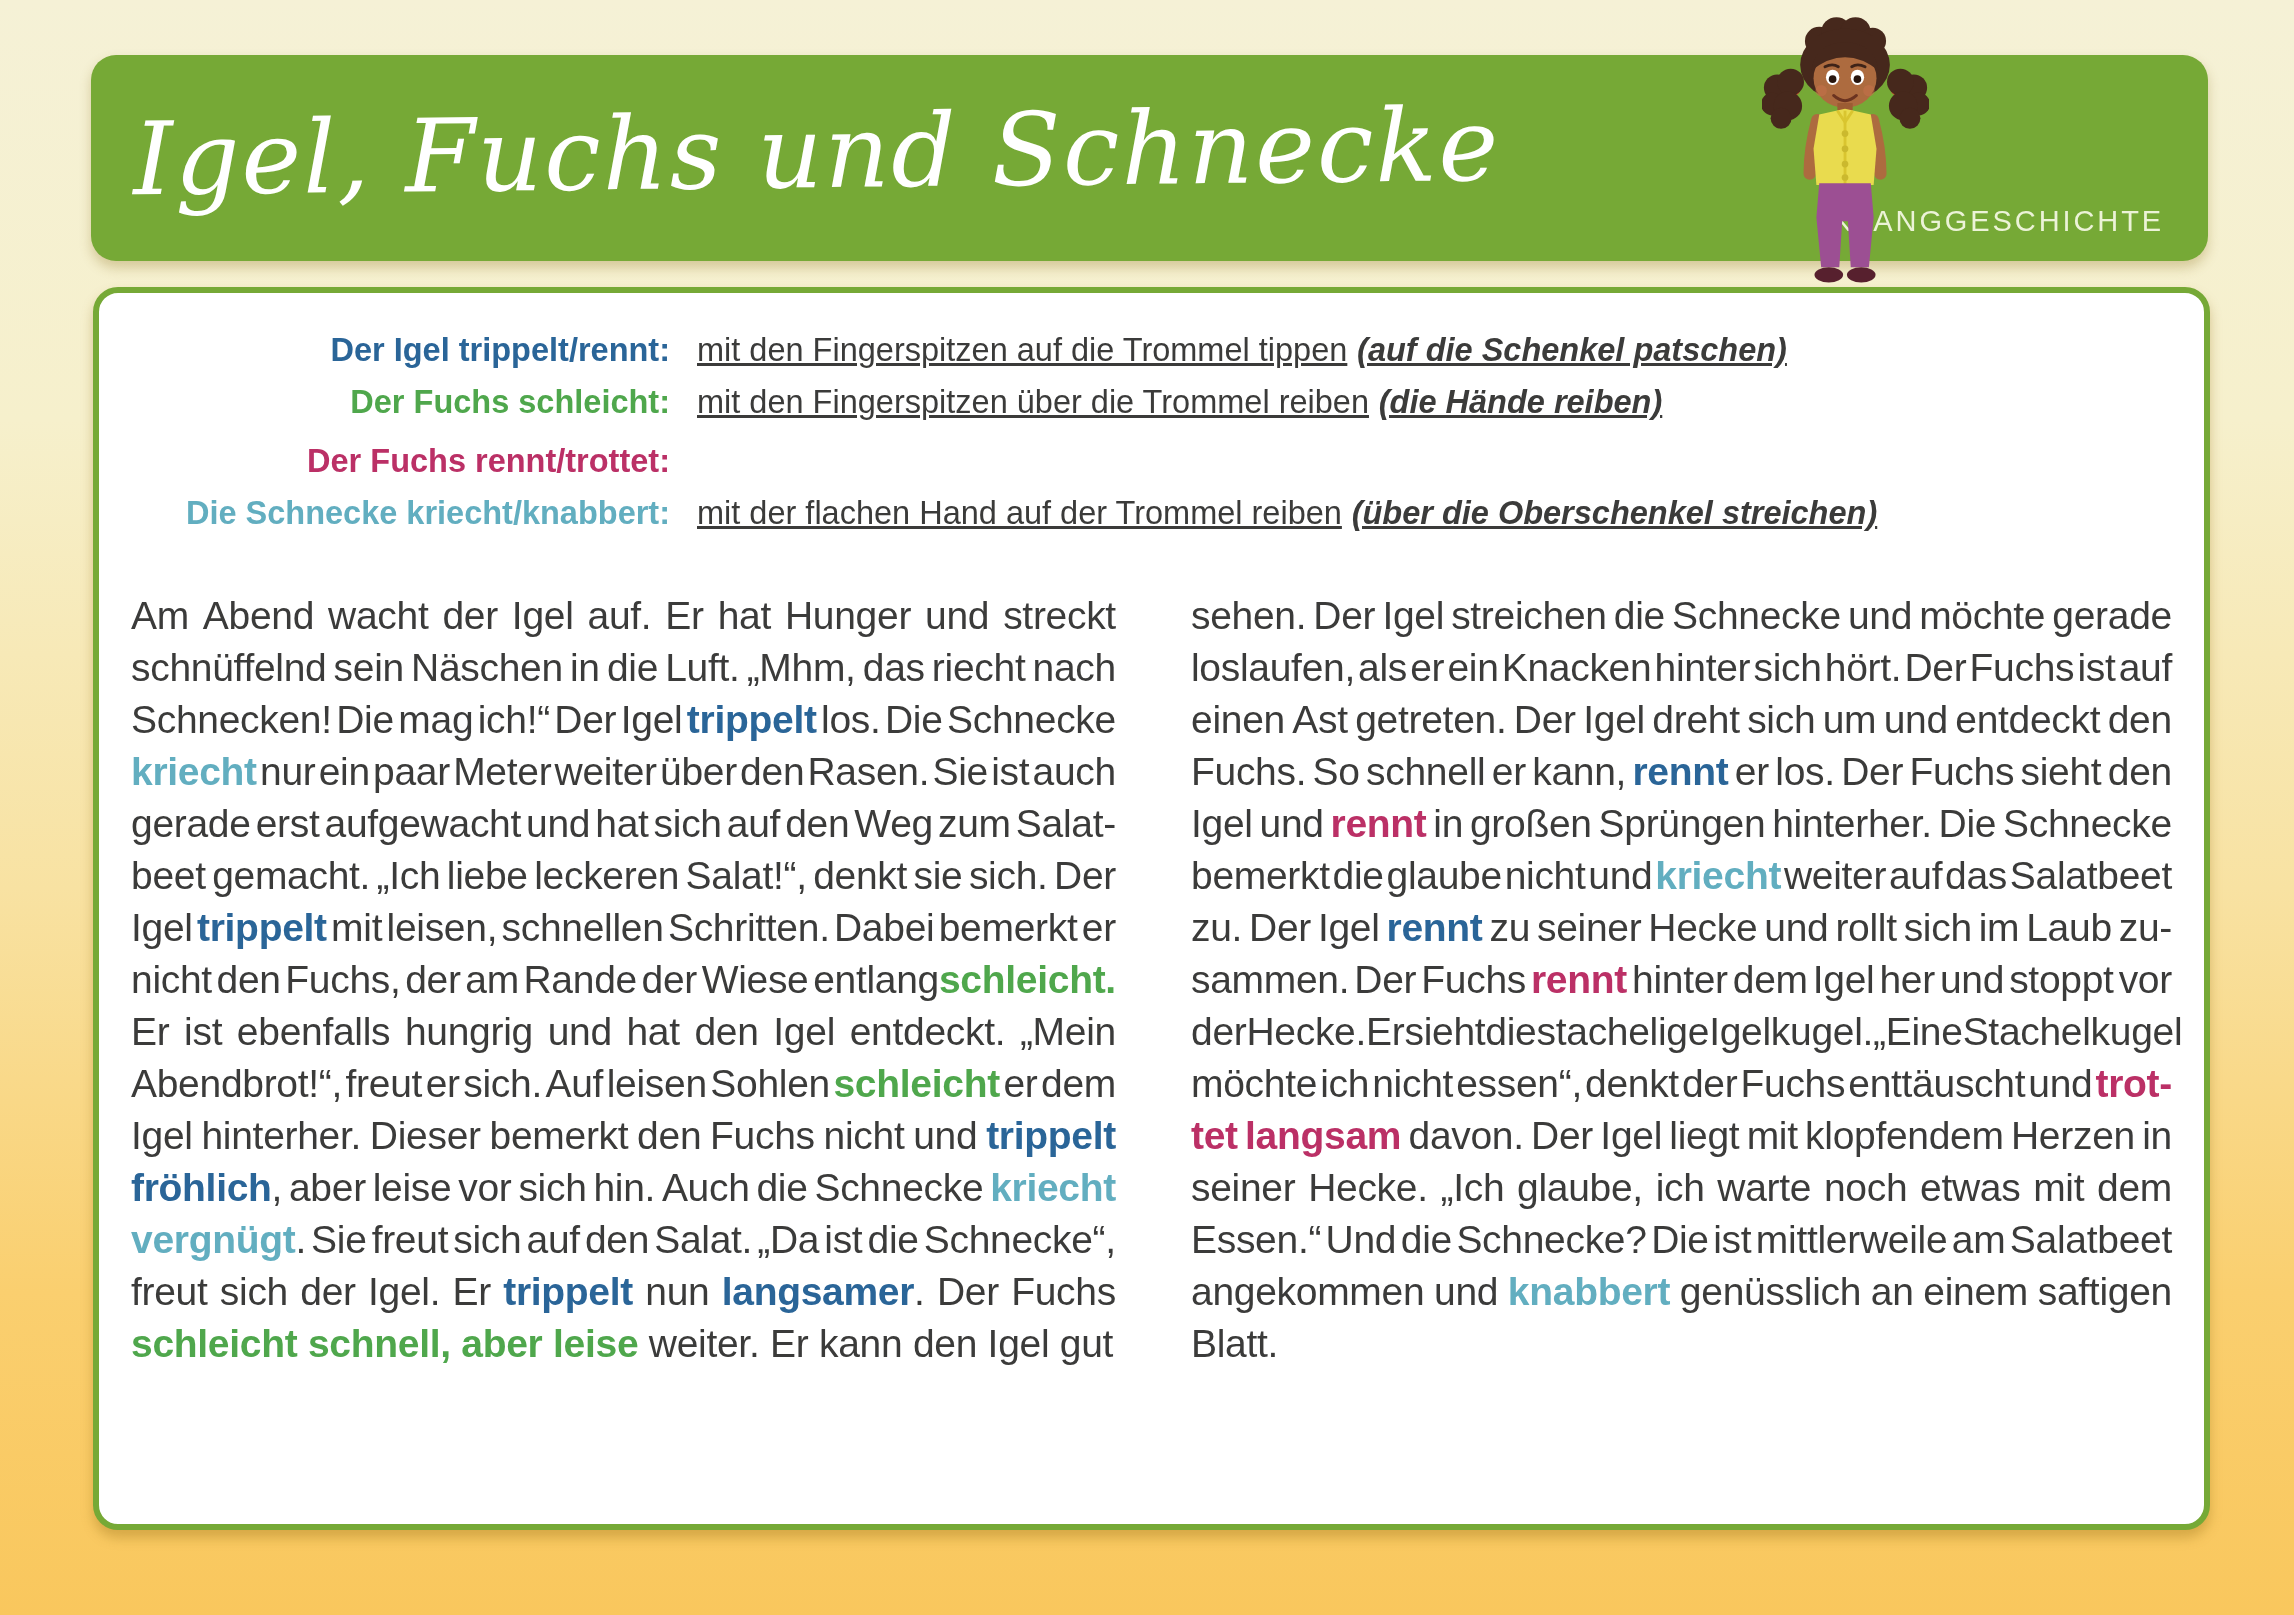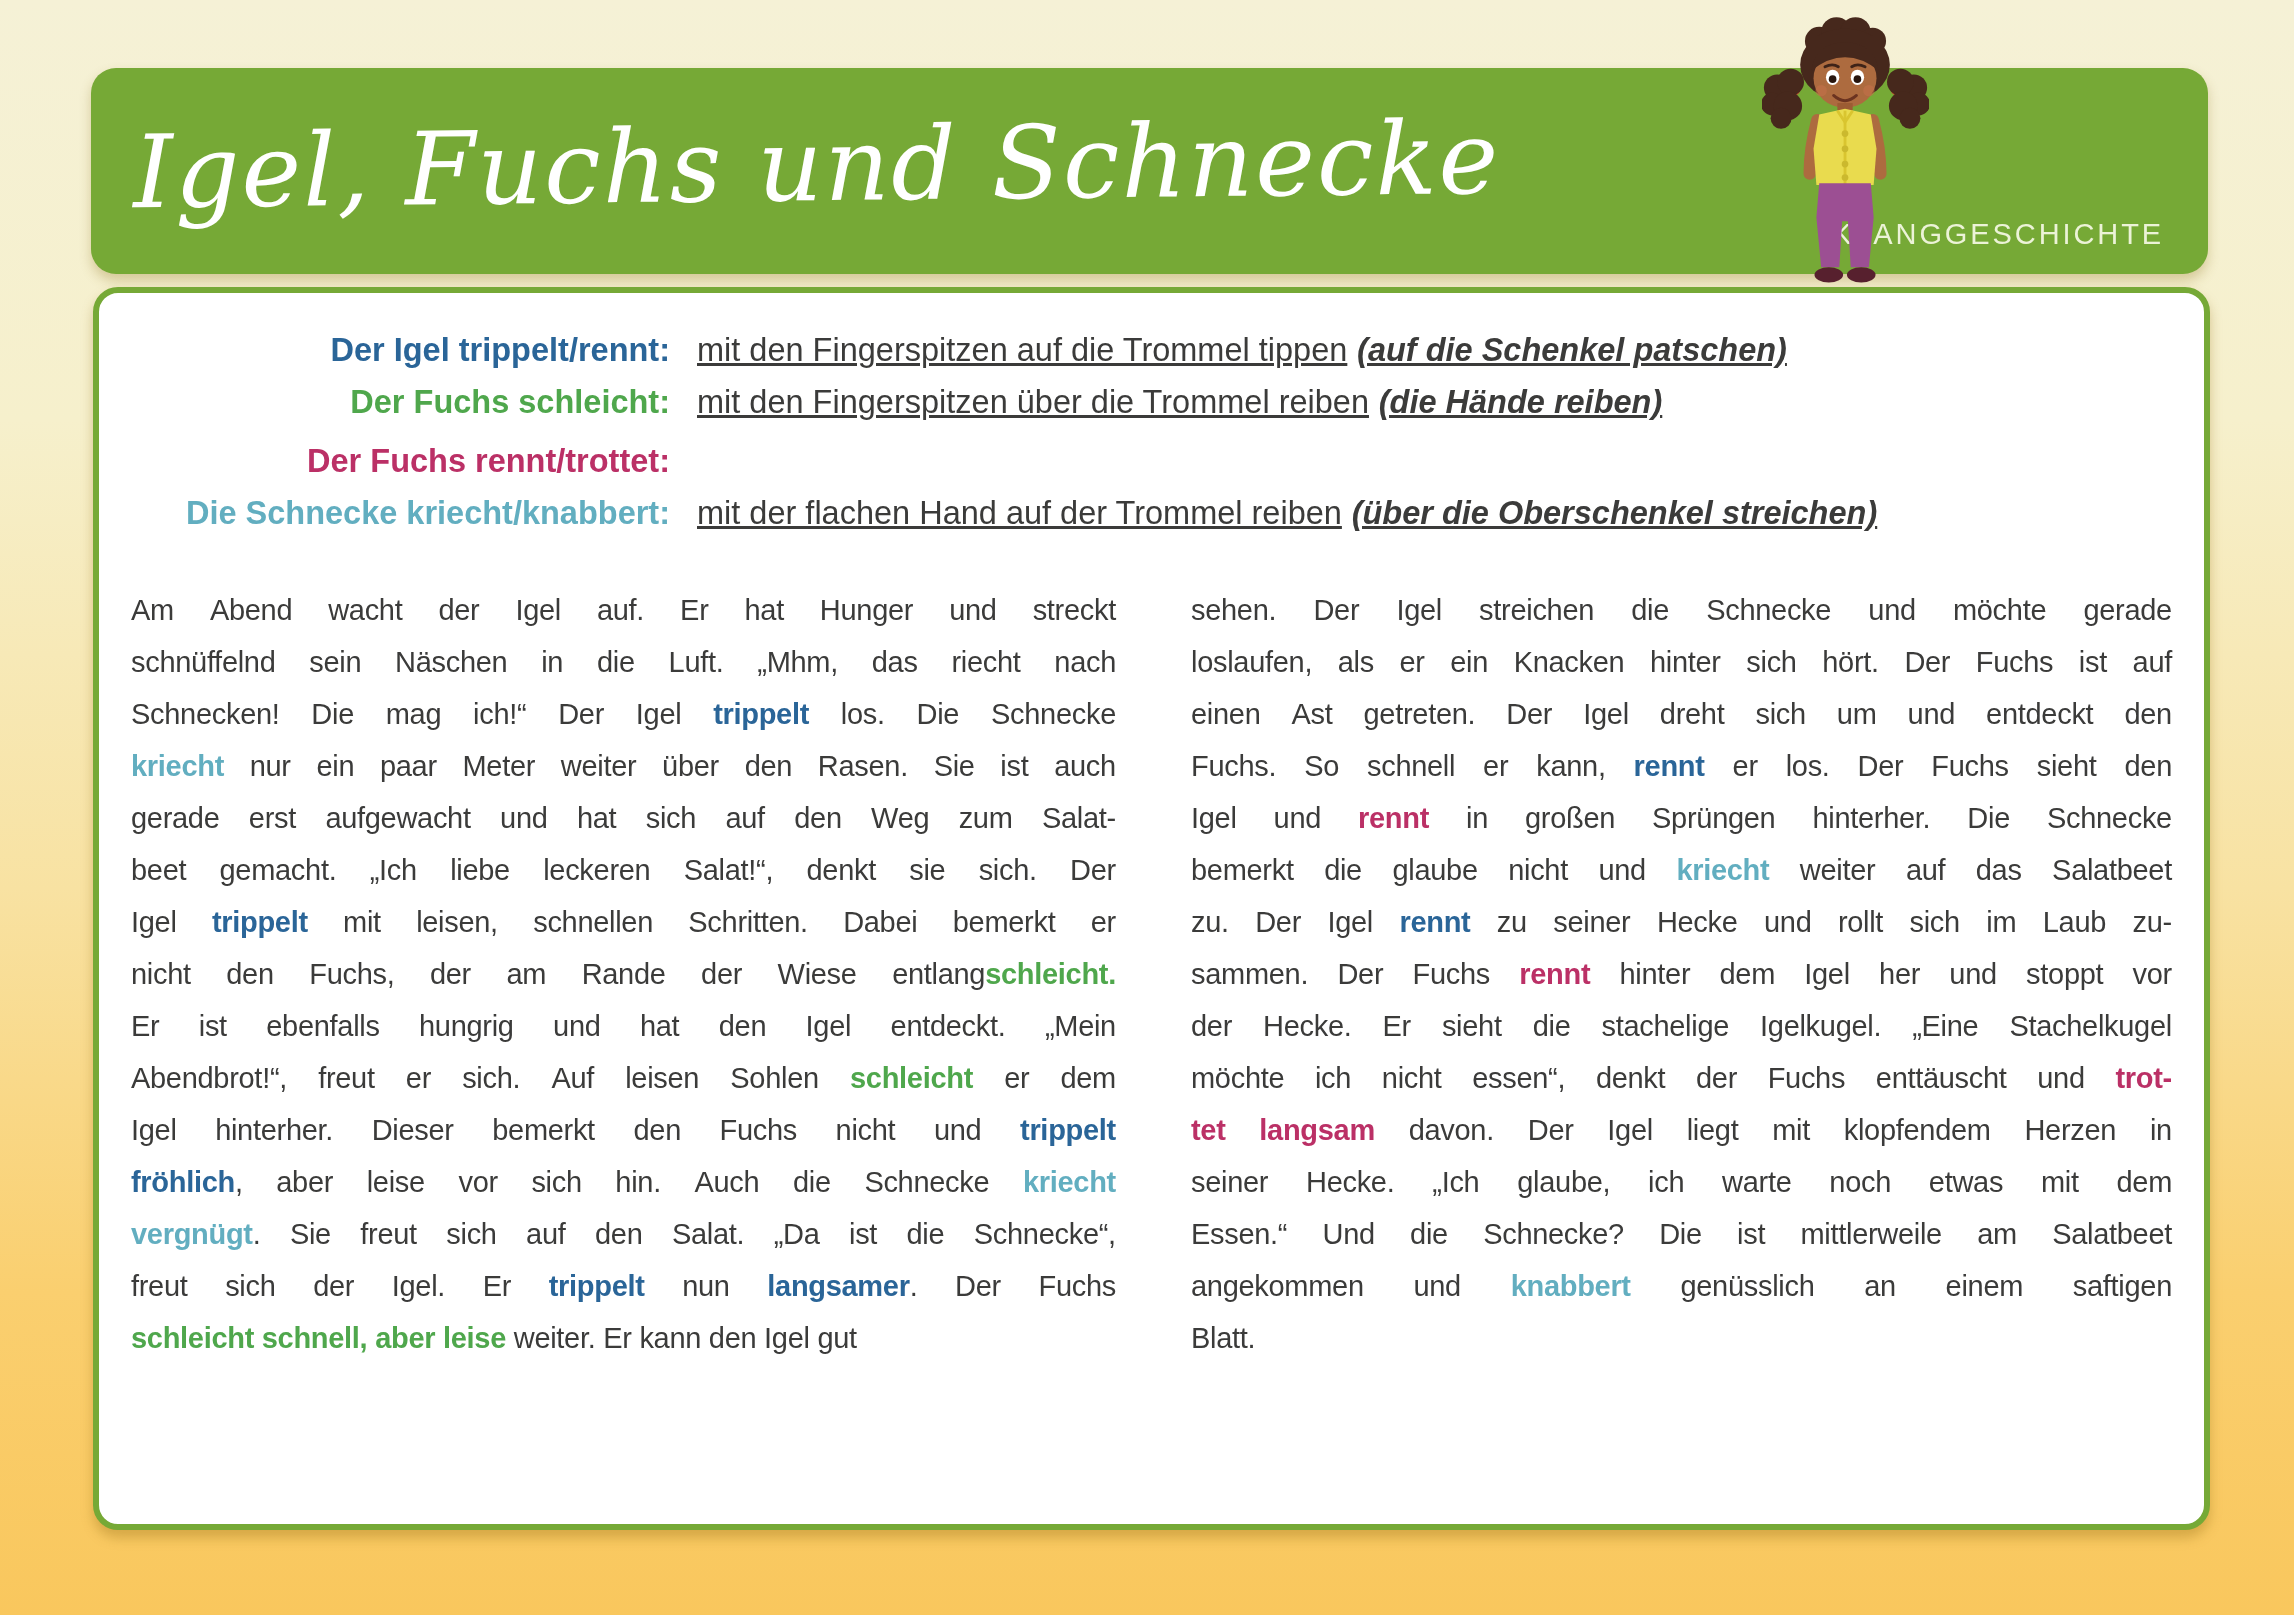--- a/index.html
+++ b/index.html
@@ -7,21 +7,21 @@
     --igel:#2A6598; --fs:#4FA74C; --fr:#BB3066; --sn:#62AEC0;
     --bg-top:#F5F1D6; --bg-bottom:#F9C75D;
   }
   html,body{margin:0;padding:0;}
   .page{
     position:relative; width:2294px; height:1615px; overflow:hidden;
     font-family:"Liberation Sans", sans-serif; color:var(--text);
     background:linear-gradient(180deg, var(--bg-top) 0%, #F6F0CC 26%, #F8E2A2 55%, #FACF6F 80%, var(--bg-bottom) 100%);
   }
   .header{
-    position:absolute; left:91px; top:68px; width:2117px; height:206px;
+    position:absolute; left:91px; top:55px; width:2117px; height:206px;
     background:var(--green); border-radius:25px;
     box-shadow:0 6.7px 11.5px rgba(140,112,30,0.30); z-index:1;
   }
   .title{
     position:absolute; left:42px; top:50%; transform:translateY(-55%) rotate(-0.6deg);
     margin:0; font-family:"DejaVu Serif", serif; font-style:italic; font-weight:normal;
     font-size:101px; color:#FFFFFF; white-space:nowrap; letter-spacing:1.9px;
   }
   .category{
     position:absolute; right:44px; bottom:23px;
@@ -34,21 +34,21 @@
     border:6.7px solid var(--green); border-radius:25px;
     box-shadow:0 7.6px 11.5px rgba(150,110,20,0.35); z-index:2;
   }
   .legend{ margin-top:31px; }
   .legend-row{ display:grid; grid-template-columns:598px 1fr; line-height:52px; font-size:32.5px; }
   .legend-label{ text-align:right; padding-right:27px; font-weight:bold; white-space:nowrap; }
   .legend-desc{ text-align:left;text-decoration:underline; }
   .legend-hint{ font-style:italic; font-weight:bold; margin-left:0.30em; }
   .story{
     position:absolute; left:32px; top:301px; width:2048px;
-    display:flex; gap:75px; font-size:29px; letter-spacing:-0.3px;
+    display:flex; gap:75px; font-size:39px; letter-spacing:-0.3px;
   }
   .col{ width:985px; }
   .col + .col{ width:981px; }
   .line{ display:flex; justify-content:space-between; height:52px; align-items:baseline; white-space:nowrap; }
   .line.last{ display:block; white-space:normal; }
   .word{ white-space:nowrap; }
   .kw{ font-weight:bold; }
   .kw-igel{ color:var(--igel); }
   .kw-fs{ color:var(--fs); }
   .kw-fr{ color:var(--fr);margin-top:7px; }

